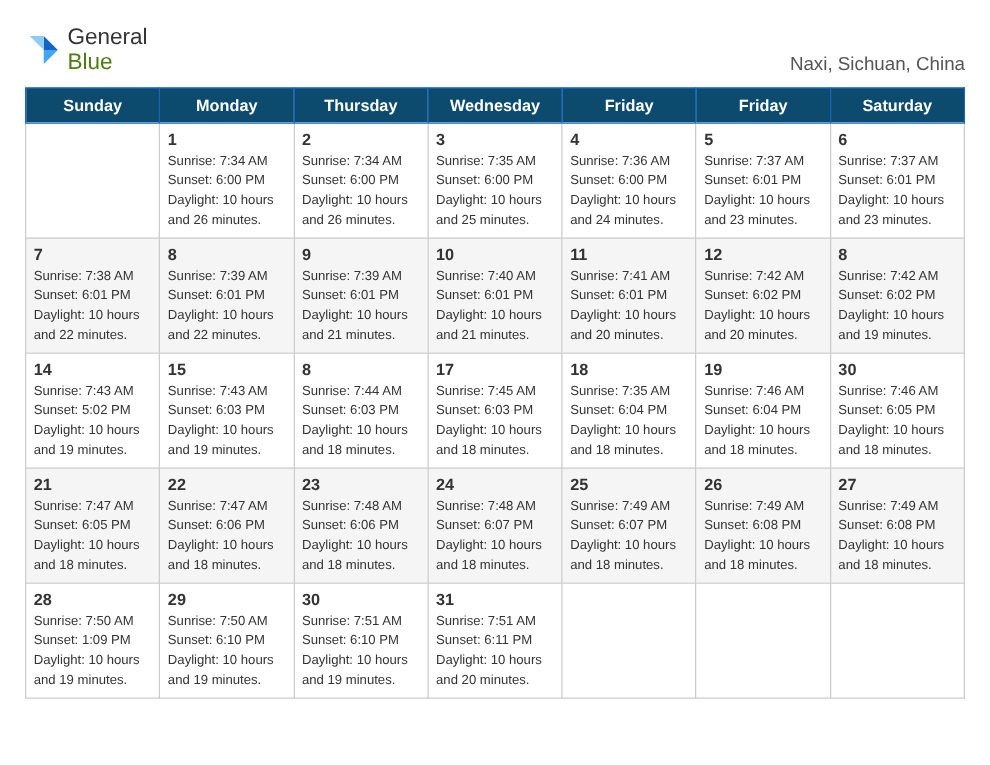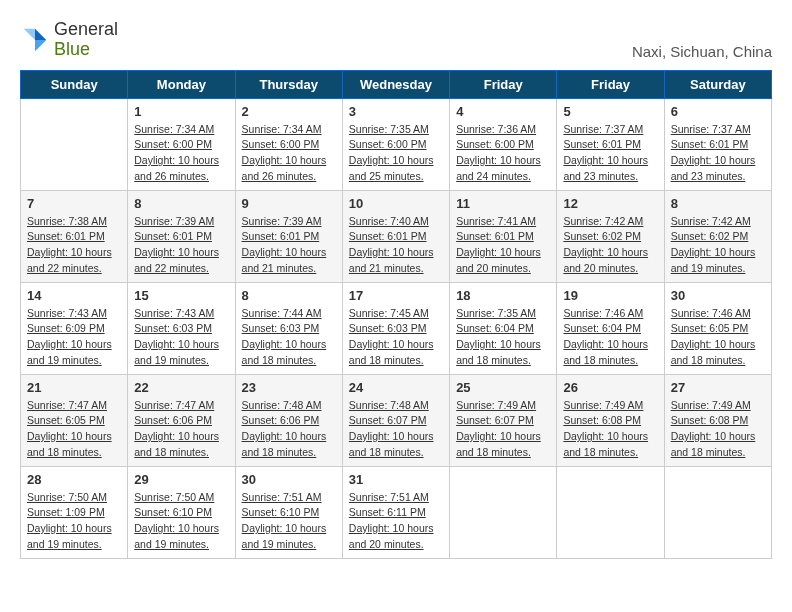--- a/index.html
+++ b/index.html
@@ -70,21 +70,20 @@
     }
     .day-number {
       font-weight: bold;
       font-size: 13px;
       margin-bottom: 3px;
     }
     .day-info {
       font-size: 10.5px;
       line-height: 1.5;
       color: #333;
-      text-decoration: underline;
     }
     .empty-cell { background: #fff !important; }
   </style>
 </head>
 <body>
 
 <div>
   <div class="header">
     <div class="logo">
       <svg class="logo-icon" viewBox="0 0 40 40">
@@ -208,21 +207,21 @@
             <div class="day-info">Sunrise: 7:42 AM
 Sunset: 6:02 PM
 Daylight: 10 hours
 and 19 minutes.</div>
           </td>
         </tr>
         <tr>
           <td>
             <div class="day-number">14</div>
             <div class="day-info">Sunrise: 7:43 AM
-Sunset: 6:09 PM
+Sunset: 5:02 PM
 Daylight: 10 hours
 and 19 minutes.</div>
           </td>
           <td>
             <div class="day-number">15</div>
             <div class="day-info">Sunrise: 7:43 AM
 Sunset: 6:03 PM
 Daylight: 10 hours
 and 19 minutes.</div>
           </td>

